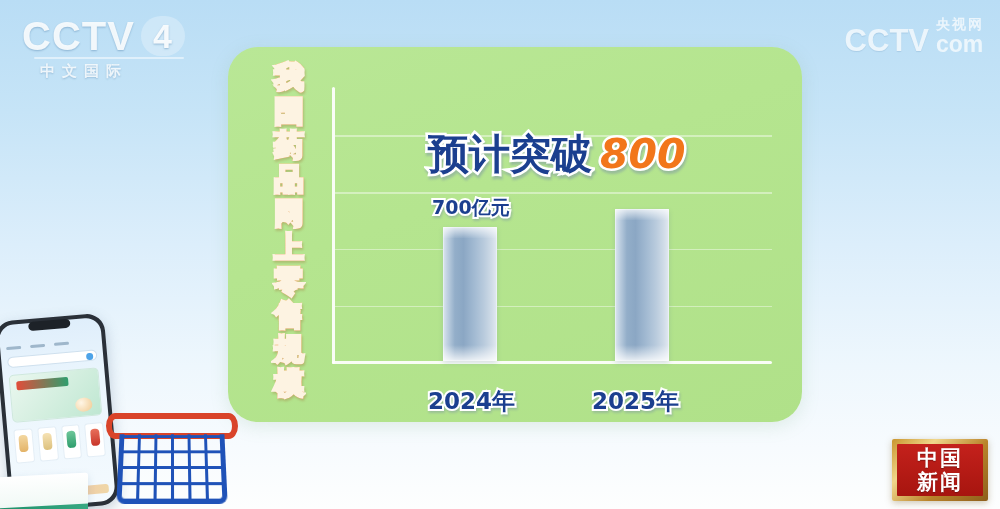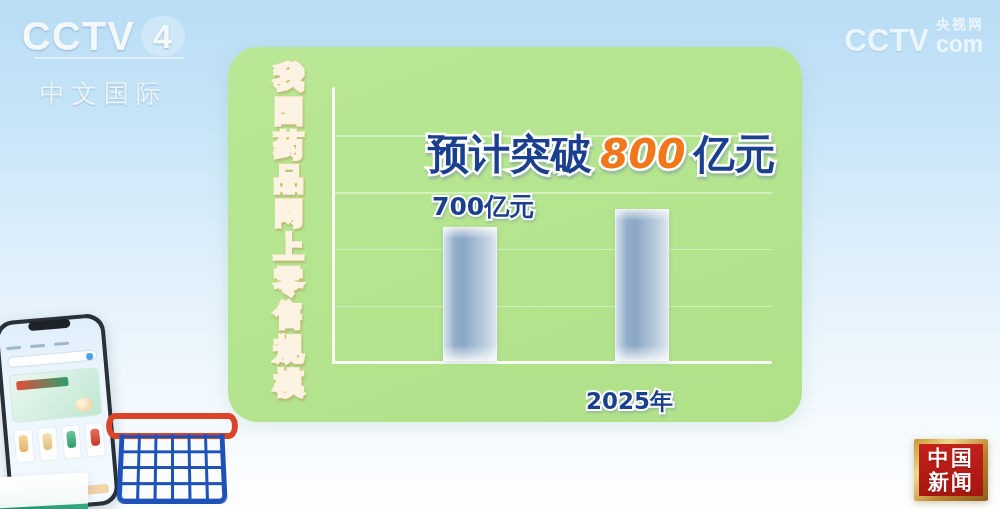--- a/index.html
+++ b/index.html
@@ -21,21 +21,21 @@
     text-shadow:0 1px 2px rgba(90,135,175,.55);
     display:flex; align-items:center; gap:6px;
   }
   #cctv-bug .cctv-num{
     display:inline-flex; align-items:center; justify-content:center;
     width:44px; height:40px; border-radius:20px;
     background:rgba(255,255,255,.30); font-size:34px; font-weight:700;
     color:rgba(255,255,255,.96);
   }
   #cctv-bug .cctv-sub{
-    margin-top:18px; font-size:25px; letter-spacing:7px; font-weight:400;
+    margin-top:3px; font-size:15px; letter-spacing:7px; font-weight:700;
     color:rgba(255,255,255,.85); text-shadow:0 1px 2px rgba(90,135,175,.45);
     padding-left:18px;
   }
   #cctv-bug .cctv-rule{
     width:150px; height:2px; margin:1px 0 2px 12px;
     background:rgba(255,255,255,.55); border-radius:2px;
   }
 
   
   #web-watermark{
@@ -117,21 +117,21 @@
   .outlined-blue{
     font-family:"DejaVu Sans","Liberation Sans",sans-serif;
     font-weight:700; color:#1b3f8f;
     -webkit-text-stroke:4px #ffffff;
     paint-order:stroke fill;
     filter:drop-shadow(1px 2px 1px rgba(110,130,170,.35));
     white-space:nowrap;
   }
 
   .bar-value{
-    position:absolute; font-size:25px; line-height:28px;
+    position:absolute; font-size:19px; line-height:28px;
   }
   .cat-label{
     position:absolute; font-size:23px; line-height:26px;
   }
 
   
   #headline{
     position:absolute; left:200px; top:84px;
     display:flex; align-items:baseline; gap:2px;
     font-size:41px; line-height:46px;
@@ -237,21 +237,21 @@
     background:linear-gradient(180deg,#ffffff 0%,#f3faf7 60%,#e3f2ec 100%);
     border-radius:3px; box-shadow:0 3px 8px rgba(90,130,160,.2);
   }
   #med-box::after{
     content:""; position:absolute; left:0; bottom:0; width:100%; height:13px;
     background:linear-gradient(90deg,#1f8f6a,#37a982);
   }
 
   
   #program-logo{
-    position:absolute; right:12px; bottom:8px; width:74px; height:62px;
+    position:absolute; right:12px; bottom:8px; width:96px; height:62px;
     background:linear-gradient(135deg,#c9952f 0%,#f0d78b 28%,#b9832a 62%,#8d5f1c 100%);
     padding:5px; border-radius:2px;
     box-shadow:0 2px 7px rgba(120,95,40,.35);
   }
   #program-logo .pl-inner{
     width:100%; height:100%;
     background:linear-gradient(180deg,#c4211c 0%,#a7150f 100%);
     display:flex; flex-direction:column; align-items:center; justify-content:center;
     gap:1px; border-radius:1px;
   }
@@ -300,29 +300,29 @@
     <div id="y-axis"></div>
     <div id="x-axis"></div>
 
     <div class="gridline" style="bottom:82%"></div>
     <div class="gridline" style="bottom:61.5%"></div>
     <div class="gridline" style="bottom:41%"></div>
     <div class="gridline" style="bottom:20.5%"></div>
 
     <div class="bar" style="left:111px; width:54px; height:48.5%"></div>
     <div class="bar-value outlined-blue" style="left:100px; bottom:51.5%">700亿元</div>
+    <div class="cat-label outlined-blue" style="left:96px; bottom:-50px">2024年</div>
 
     <div class="bar" style="left:283px; width:54px; height:55%"></div>
-    <div class="cat-label outlined-blue" style="left:254px; bottom:-50px">2025年</div>
+    <div class="cat-label outlined-blue" style="left:260px; bottom:-50px">2025年</div>
   </div>
 
   <div id="headline">
     <span class="hl-blue">预计突破</span>
     <span class="hl-orange">800</span>
-    <span class="hl-blue">亿元</span>
   </div>
 </div>
 
 <div id="phone-scene">
   <div id="phone">
     <div id="phone-notch"></div>
     <div id="phone-screen">
       <div class="ph-row" id="ph-tabs">
         <i></i>
         <i></i>

